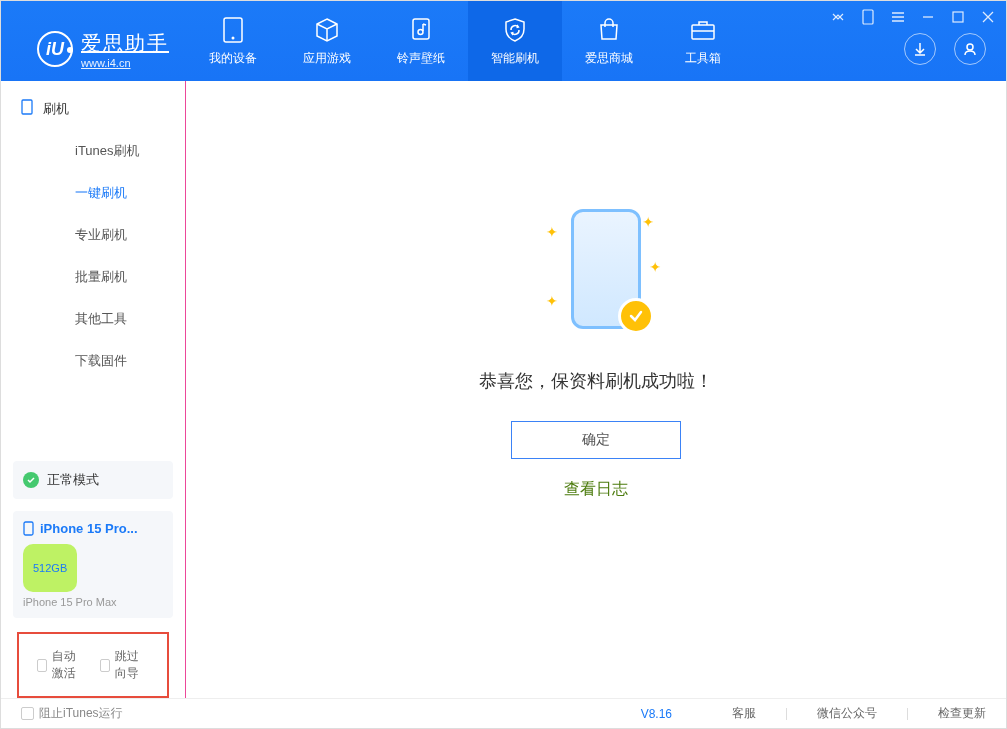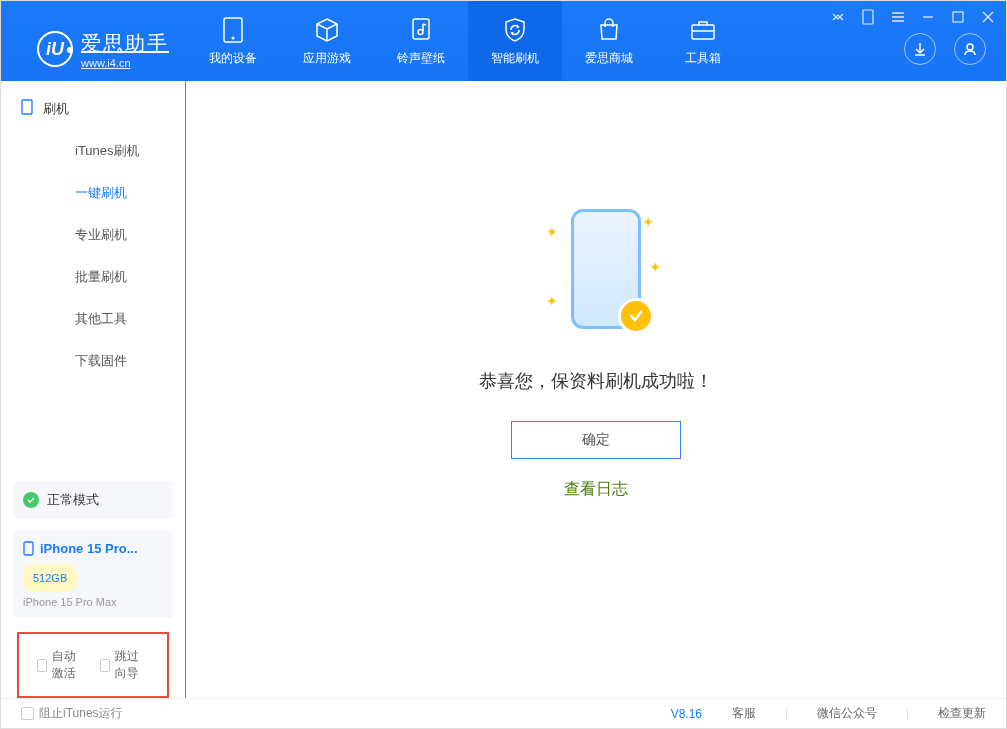--- a/index.html
+++ b/index.html
@@ -31,21 +31,21 @@
     .side-item { padding: 12px 20px 12px 50px; font-size: 13px; color: #555; cursor: pointer; margin-left: 24px; }
     .side-item.active { color: #1b7af8; }
     .side-spacer { flex: 1; }
     
     .status-card { margin: 6px 12px; padding: 10px 10px; background: #f5f7fa; border-radius: 4px; display: flex; align-items: center; gap: 8px; font-size: 13px; color: #333; }
     .status-dot { width: 16px; height: 16px; border-radius: 50%; background: #45c96f; display: inline-flex; align-items: center; justify-content: center; }
     .status-dot svg { width: 10px; height: 10px; }
     
     .device-card { margin: 6px 12px; padding: 10px; background: #f5f7fa; border-radius: 4px; font-size: 12px; color: #555; }
     .device-header { display: flex; align-items: flex-start; gap: 6px; color: #1b7af8; font-weight: bold; font-size: 13px; }
-    .device-badge { display: inline-block; background: #fef9c3; color: #1b7af8; border-radius: 10px; padding: 8px 10px; font-size: 11px; margin-top: 5px; font-weight: normal; }
+    .device-badge { display: inline-block; background: #bef264; color: #1b7af8; border-radius: 10px; padding: 18px 10px; font-size: 11px; margin-top: 5px; font-weight: normal; }
     .device-sub { margin-top: 4px; color: #999; font-size: 11px; }
     
     .checkbox-row { display: flex; gap: 14px; padding: 14px 18px; margin: 8px 16px 0; border: 2px solid #e74c3c; }
     .checkbox-item { display: flex; align-items: center; gap: 5px; font-size: 12px; color: #666; cursor: pointer; }
     .chk-box { width: 13px; height: 13px; border: 1px solid #ccc; border-radius: 2px; }
     
     .main-content { flex: 1; display: flex; flex-direction: column; align-items: center; justify-content: center; padding-bottom: 80px; }
     .success-ill { width: 160px; height: 140px; position: relative; margin-bottom: 30px; }
     .phone-shape { position: absolute; left: 55px; top: 10px; width: 70px; height: 120px; border: 3px solid #7ec0ff; border-radius: 12px; background: linear-gradient(180deg, #eaf4ff 0%, #d0e8ff 100%); }
     .badge-check { position: absolute; right: 22px; bottom: 5px; width: 36px; height: 36px; background: #ffc107; border-radius: 50%; border: 3px solid #fff; display: flex; align-items: center; justify-content: center; }
@@ -58,21 +58,21 @@
     .success-msg { font-size: 18px; color: #333; margin-bottom: 28px; }
     .ok-btn { width: 170px; height: 38px; border: 1px solid #3b82f6; background: #fff; font-size: 14px; color: #555; cursor: pointer; margin-bottom: 20px; }
     .log-link { font-size: 16px; color: #4d7c0f; cursor: pointer; }
     
     .footer { height: 30px; border-top: 1px solid #eee; display: flex; align-items: center; padding: 0 20px; font-size: 12px; color: #888; }
     .footer .checkbox-item { color: #888; }
     .footer-spacer { flex: 1; }
     .footer-links { display: flex; gap: 30px; align-items: center; }
     .footer-sep { width: 1px; height: 12px; background: #ddd; }
     .footer-link { cursor: pointer; color: #666; }
-    .version { color: #1b7af8; }
+    .version { color: #1b7af8; margin-right: 30px; }
   </style>
 </head>
 <body>
 
 <div class="titlebar">
   <div class="logo-area">
     <div class="logo-icon">iU</div>
     <div class="logo-text">
       <div class="logo-title">爱思助手</div>
       <div class="logo-sub">www.i4.cn</div>

